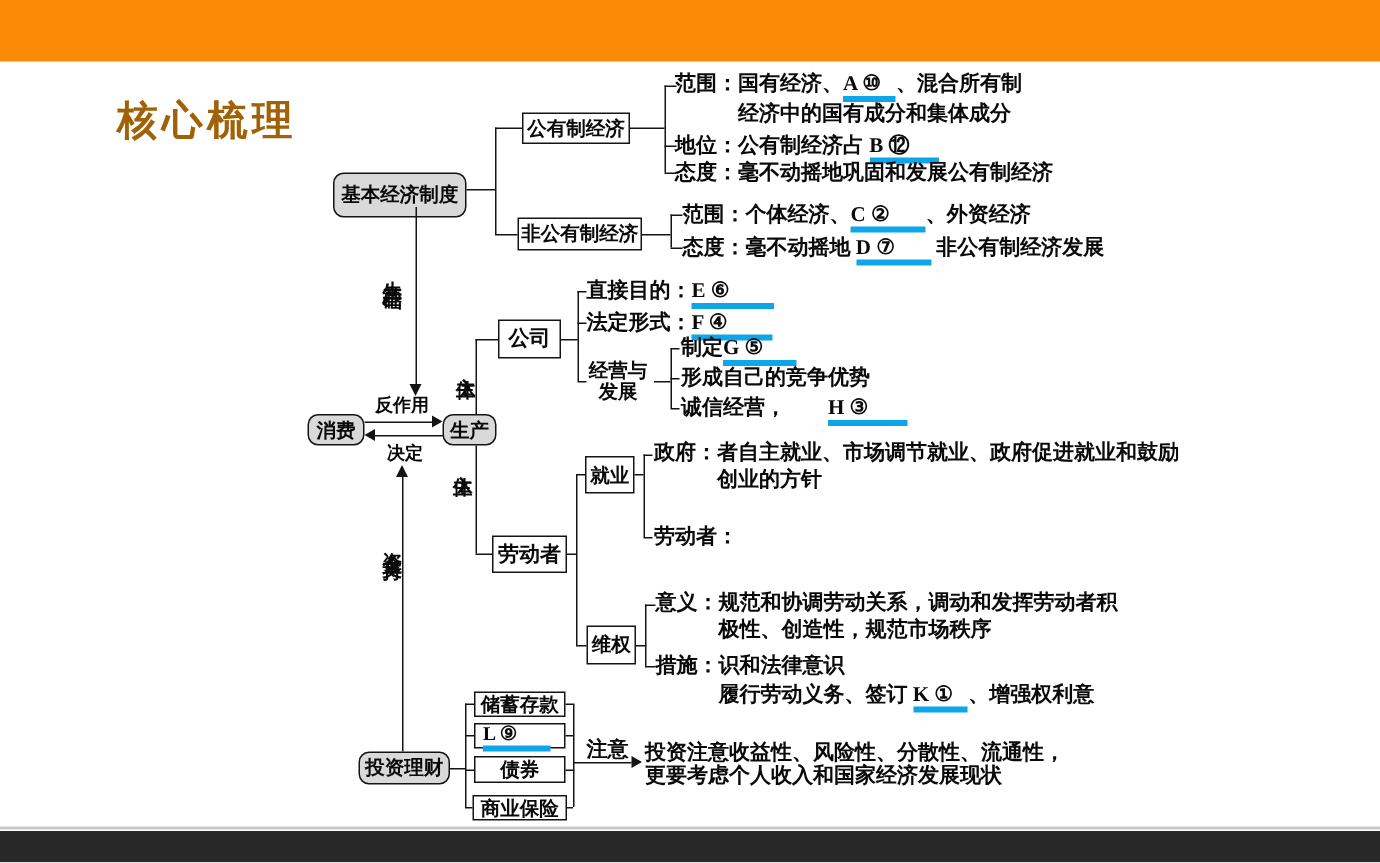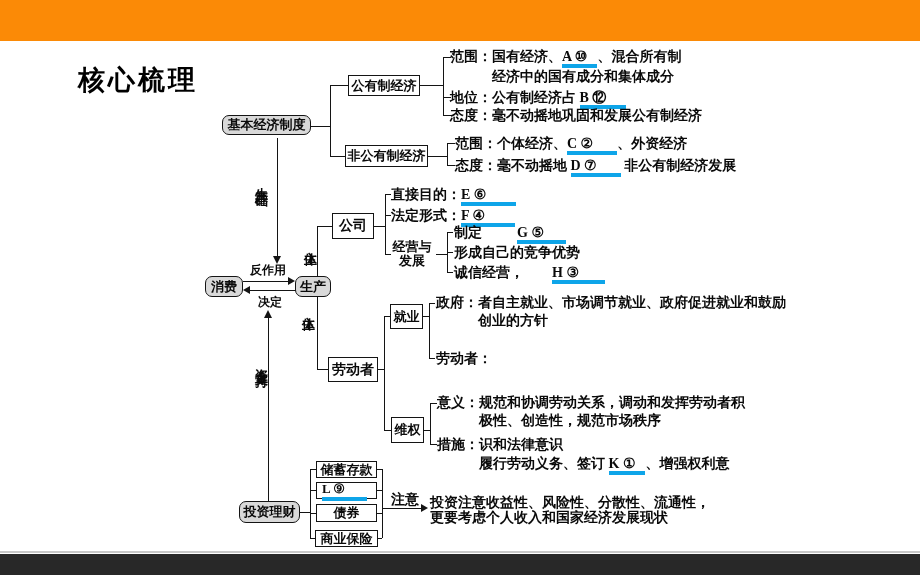--- a/index.html
+++ b/index.html
@@ -2,21 +2,21 @@
 <html><head>
 <meta charset="utf-8">
 <style>
   html,body{margin:0;padding:0;background:#fff;}
   #slide{position:relative;width:920px;height:575px;background:#fff;overflow:hidden;
          font-family:"Liberation Serif","DejaVu Serif",serif;color:#0a0a0a;}
   
   .bar{position:absolute;left:0;width:920px;}
   
   .title{position:absolute;font-family:"Liberation Sans","DejaVu Sans",sans-serif;
-         font-weight:bold;font-size:27px;letter-spacing:3px;color:#000000;white-space:nowrap;}
+         font-weight:bold;font-size:27px;letter-spacing:3px;color:#a16207;white-space:nowrap;}
   
   .box{position:absolute;box-sizing:border-box;border:1px solid #141414;background:#fff;
        display:flex;align-items:center;justify-content:center;font-weight:bold;
        font-size:13px;white-space:nowrap;}
   .rnd{background:#D9D9D9;border-radius:7px;}
   
   .hl{position:absolute;height:1px;background:#141414;}
   .vl{position:absolute;width:1px;background:#141414;}
   
   .ah{position:absolute;width:0;height:0;}
@@ -38,21 +38,21 @@
 </head>
 <body>
 
 <div id="slide">
 
   <div class="bar" style="top:0;height:41px;background:#FB8A06;"></div>
   <div class="bar" style="top:551px;height:2px;background:#C8C8C8;"></div>
   <div class="bar" style="top:554px;height:21px;background:#282828;"></div>
   <div class="title" style="left:78px;top:62px;">核心梳理</div>
 
-  <div class="box rnd" style="left: 222px; top: 115px; width: 89px; height: 20px; background: rgb(217, 217, 217);">基本经济制度</div>
+  <div class="box rnd" style="left: 222px; top: 115px; width: 89px; height: 30px; background: rgb(217, 217, 217);">基本经济制度</div>
   <div class="box" style="left:348px;top:75px;width:72px;height:21px;">公有制经济</div>
   <div class="box" style="left:345px;top:145px;width:83px;height:22px;">非公有制经济</div>
   <div class="box" style="left:332px;top:213px;width:42px;height:26px;font-size:14px;">公司</div>
   <div class="box rnd" style="left: 205px; top: 276px; width: 38px; height: 21px; background: rgb(217, 217, 217);">消费</div>
   <div class="box rnd" style="left: 295px; top: 276px; width: 36px; height: 21px; background: rgb(217, 217, 217);">生产</div>
   <div class="box" style="left:328px;top:357px;width:50px;height:25px;font-size:14px;">劳动者</div>
   <div class="box" style="left:390px;top:304px;width:33px;height:25px;">就业</div>
   <div class="box" style="left:391px;top:417px;width:33px;height:26px;">维权</div>
   <div class="box rnd" style="left: 239px; top: 501px; width: 61px; height: 22px; background: rgb(217, 217, 217);">投资理财</div>
   <div class="box" style="left:316px;top:461px;width:61px;height:17px;">储蓄存款</div>
@@ -178,21 +178,21 @@
   <div class="row" style="left:391px;top:187px;line-height:15px;">
     <span class="lbl">直接目的：</span>
     <span class="blank" style="padding-right:30px;">E ⑥</span>
   </div>
   <div class="row" style="left:391px;top:208px;line-height:15px;">
     <span class="lbl">法定形式：</span>
     <span class="blank" style="padding-right:30px;">F ④</span>
   </div>
   <div class="row" style="left:454px;top:225px;line-height:15px;">
     <span>制定 </span>
-    <span class="blank" style="padding-right:22px;margin-left:35px;">G ⑤</span>
+    <span class="blank" style="padding-right:22px;">G ⑤</span>
   </div>
   <div class="row" style="left:454px;top:245px;line-height:15px;">
     <span class="tl">形成自己的竞争优势</span>
   </div>
   <div class="row" style="left:454px;top:265px;line-height:15px;">
     <span>诚信经营，</span>
     <span class="blank" style="padding-right:26px;margin-left:28px;">H ③</span>
   </div>
 
   <div class="row" style="left:436px;top:294px;line-height:18px;">

